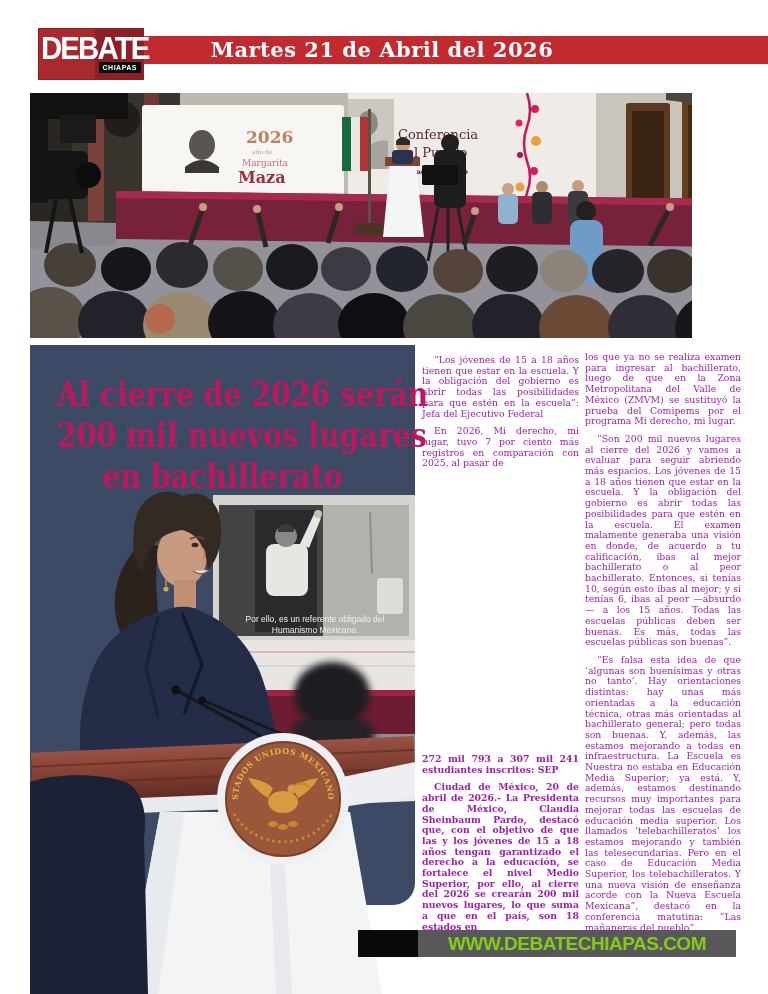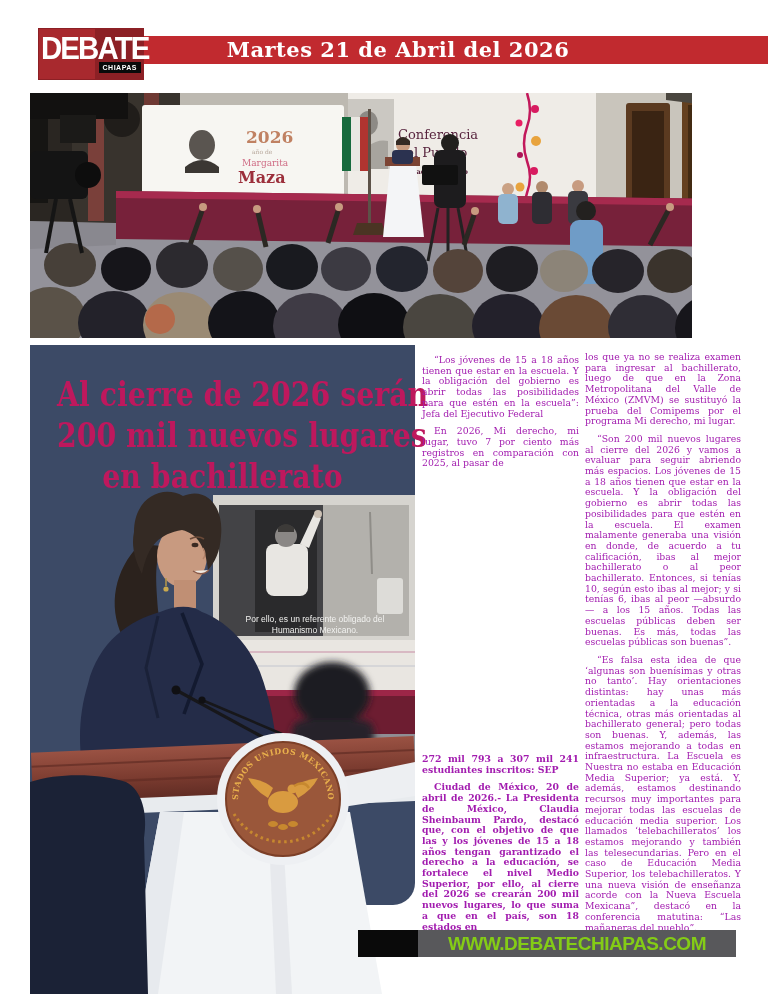--- a/index.html
+++ b/index.html
@@ -1,20 +1,20 @@
 <!DOCTYPE html>
 <html lang="es"><head>
 <meta charset="utf-8">
 <style>
   html,body{margin:0;padding:0;background:#ffffff;}
   .page{position:relative;width:768px;height:994px;background:#ffffff;overflow:hidden;
         font-family:"DejaVu Serif",serif;}
   
   .red-bar{position:absolute;left:38px;top:36px;width:730px;height:28px;background:#c12a2f;}
-  .date-text{position:absolute;left:48px;top:33px;width:700px;height:34px;line-height:34px;
+  .date-text{position:absolute;left:32px;top:33px;width:700px;height:34px;line-height:34px;
         text-align:center;color:#ffffff;font-family:"DejaVu Serif",serif;font-weight:bold;
         font-size:21px;letter-spacing:.5px;}
   .logo-box{position:absolute;left:38px;top:28px;width:106px;height:52px;
         background:linear-gradient(90deg,#a8292e 0%,#a8292e 54%,#8c2025 54%,#8c2025 100%);
         box-shadow:0 0 0 1px #8c2025 inset;}
   .logo-word{position:absolute;left:3px;top:2px;color:#ffffff;font-family:"Liberation Sans",sans-serif;
         font-weight:bold;font-size:31px;letter-spacing:-2px;line-height:38px;transform:scaleX(.95);
         transform-origin:left center;}
   .logo-tag{position:absolute;right:3px;bottom:7px;background:#0a0a0a;color:#ffffff;
         font-family:"Liberation Sans",sans-serif;font-weight:bold;font-size:7px;

